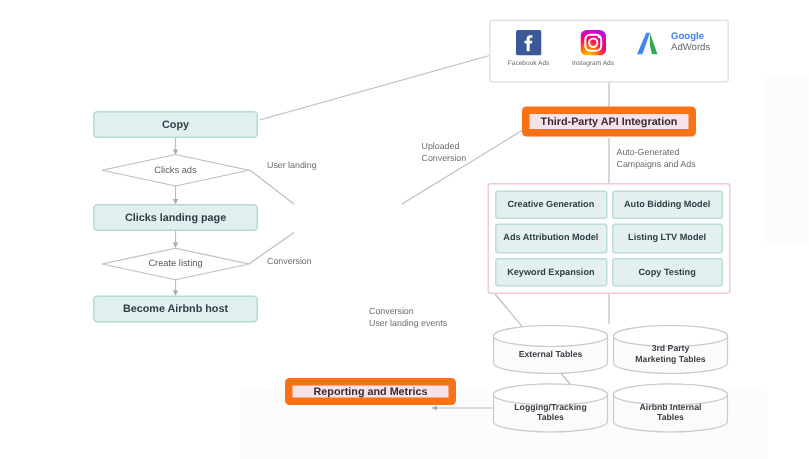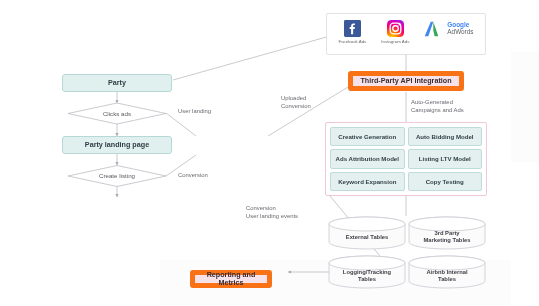--- a/index.html
+++ b/index.html
@@ -86,38 +86,41 @@
       <line x1="342" y1="272" x2="288" y2="272" marker-end="url(#ah)"></line>
     </g>
 
     <g stroke="#bcbcc4" stroke-width="0.8" fill="#ffffff">
       <polygon points="117,103 166,113.5 117,124 68,113.5"></polygon>
       <polygon points="117,165.5 166,176 117,186.5 68,176"></polygon>
     </g>
   </svg>
 
   <div class="node box-teal" style="left:62px;top:74px;width:110px;height:18px;">
-    <span>Party</span>
+    <span>Copy</span>
   </div>
 
   <div class="node box-teal" style="left:62px;top:136px;width:110px;height:18px;">
-    <span>Party landing page</span>
-  </div>
-
+    <span>Clicks landing page</span>
+  </div>
+
+  <div class="node box-teal" style="left:62px;top:197px;width:110px;height:18px;">
+    <span>Become Airbnb host</span>
+  </div>
 
   <div class="diamond" style="left:68px;top:103px;width:98px;height:21px;">
     <span class="diamond-label">Clicks ads</span>
   </div>
 
   <div class="diamond" style="left:68px;top:165px;width:98px;height:21px;">
     <span class="diamond-label">Create listing</span>
   </div>
 
 
-  <div class="node box-pink" style="left:190px;top:270px;width:82px;height:18px;">
+  <div class="node box-pink" style="left:190px;top:252px;width:114px;height:18px;">
     <span>Reporting and Metrics</span>
   </div>
 
   <div class="node box-pink" style="left:348px;top:71px;width:116px;height:20px;">
     <span>Third-Party API Integration</span>
   </div>
 
   <div class="logo-card" style="left:326px;top:13px;width:160px;height:42px;padding:6px 4px 0 4px;box-sizing:border-box;">
 
     <div class="logo-item">

